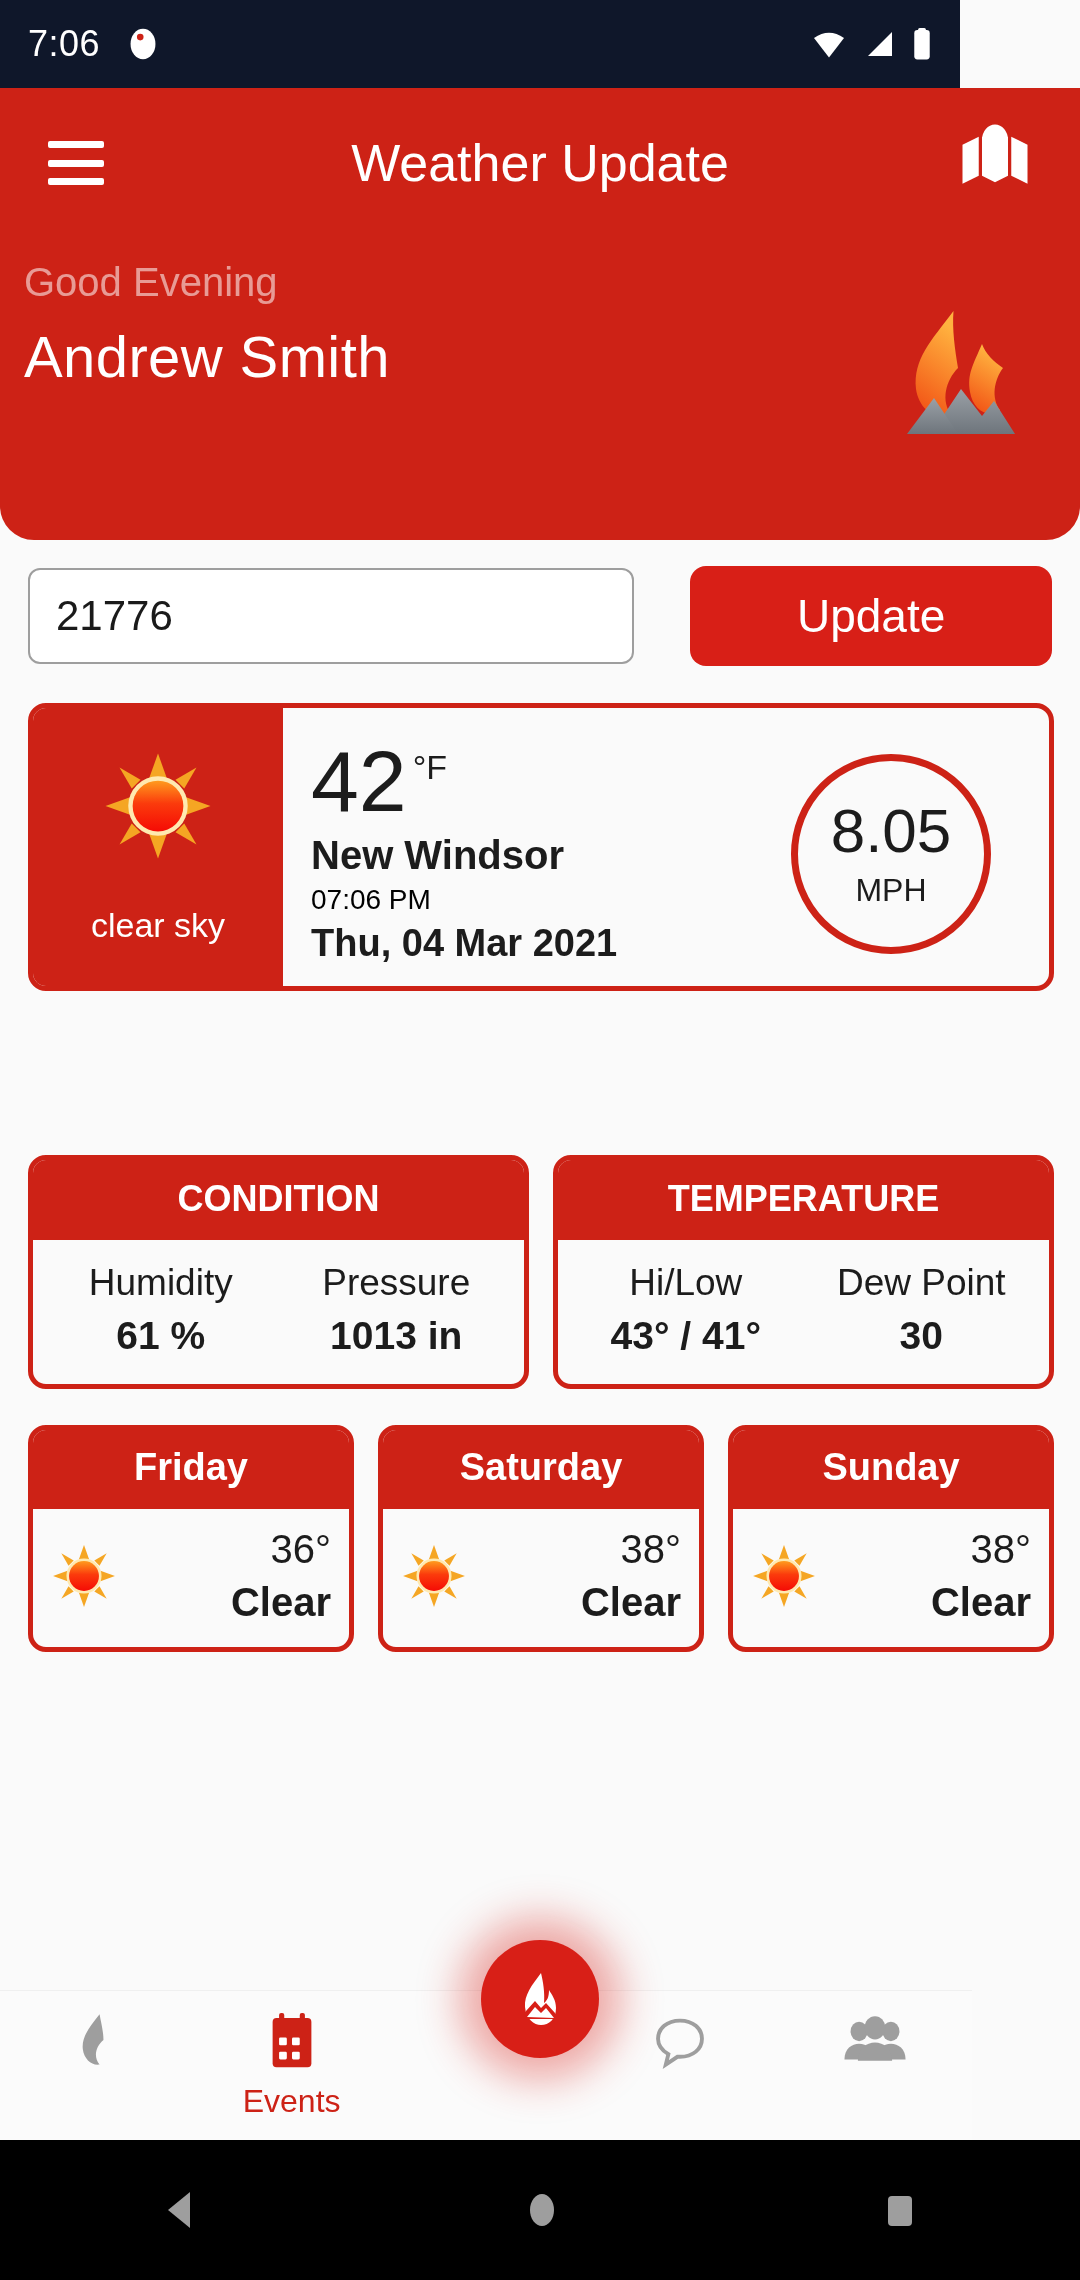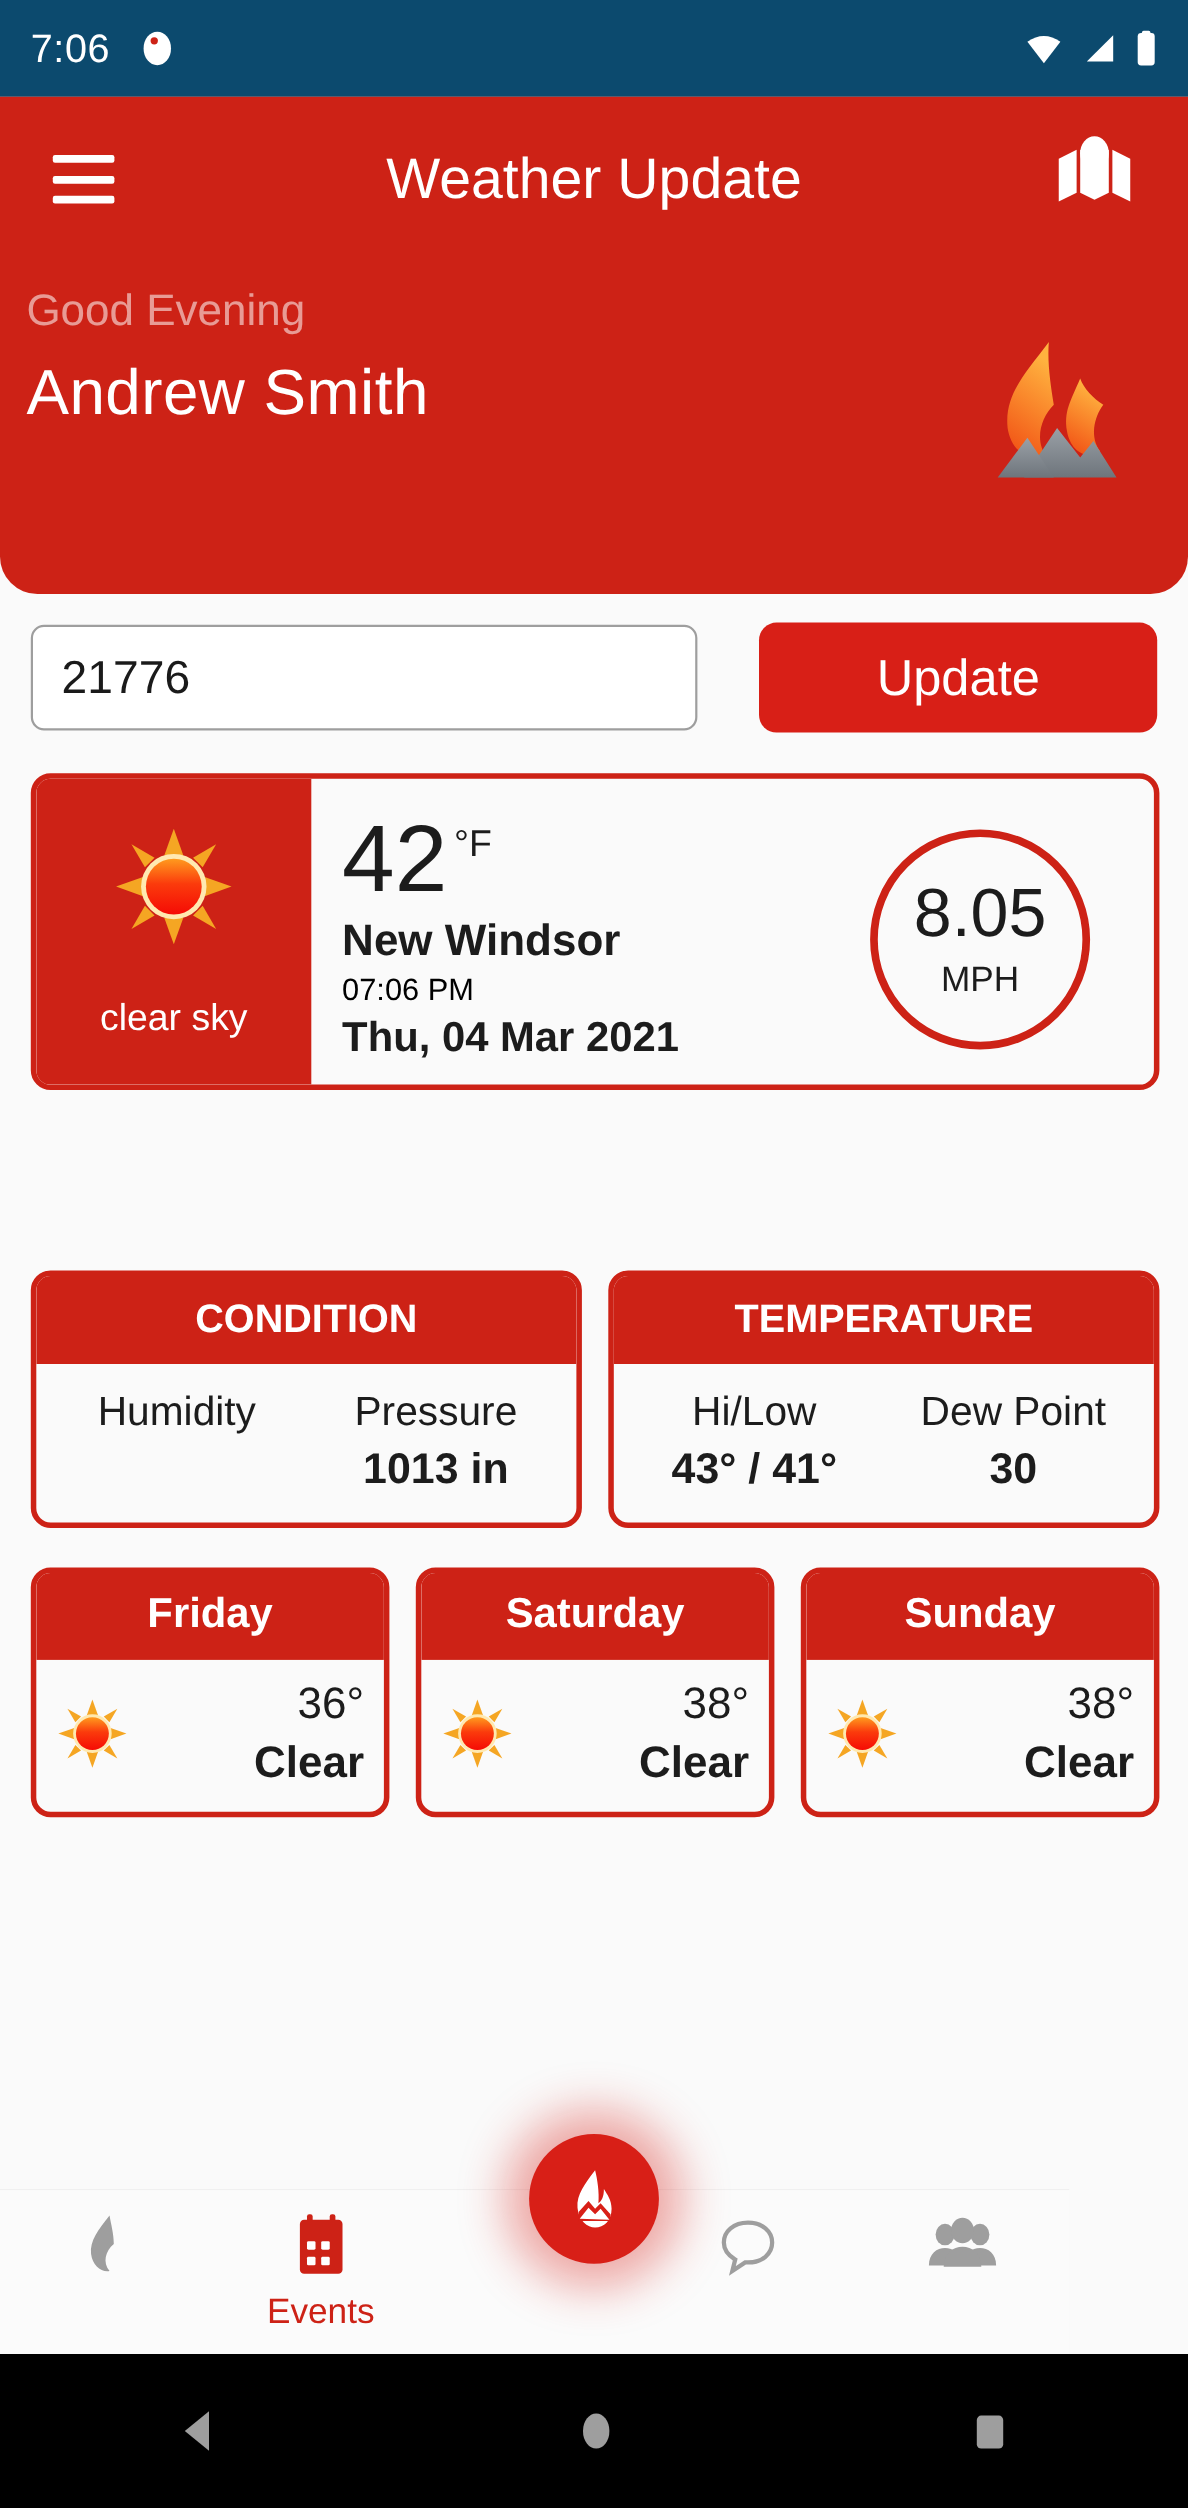--- a/index.html
+++ b/index.html
@@ -6,22 +6,22 @@
   html, body {
     width: 1080px; height: 2280px;
     font-family: "Liberation Sans", sans-serif;
     background: #fafafa;
     overflow: hidden;
   }
   #screen { position: relative; width: 1080px; height: 2280px; background: #fafafa; }
 
   
   .statusbar {
-    position: absolute; top: 0; left: 0; width: 1080px; height: 88px;
-    background: #0c4a6e;
+    position: absolute; top: 0; left: 0; width: 960px; height: 88px;
+    background: #0f172a;
     display: flex; align-items: center; padding: 0 28px;
   }
   .status-time { color: #fff; font-size: 36px; letter-spacing: .5px; }
   .status-left-icons { display: flex; align-items: center; gap: 18px; margin-left: 26px; }
   .status-right { margin-left: auto; display: flex; align-items: center; gap: 14px; }
 
   
   .header {
     position: absolute; top: 88px; left: 0; width: 1080px; height: 452px;
     background: #cd2216;
@@ -254,20 +254,21 @@
       <div class="wind-unit">MPH</div>
     </div>
   </div>
 
   <div class="statrow">
     <div class="stat-card">
       <div class="stat-head">CONDITION</div>
       <div class="stat-body">
         <div class="stat-cell">
           <div class="stat-label">Humidity</div>
+          <div class="stat-value">61 %</div>
         </div>
         <div class="stat-cell">
           <div class="stat-label">Pressure</div>
           <div class="stat-value">1013 in</div>
         </div>
       </div>
     </div>
 
     <div class="stat-card">
       <div class="stat-head">TEMPERATURE</div>

